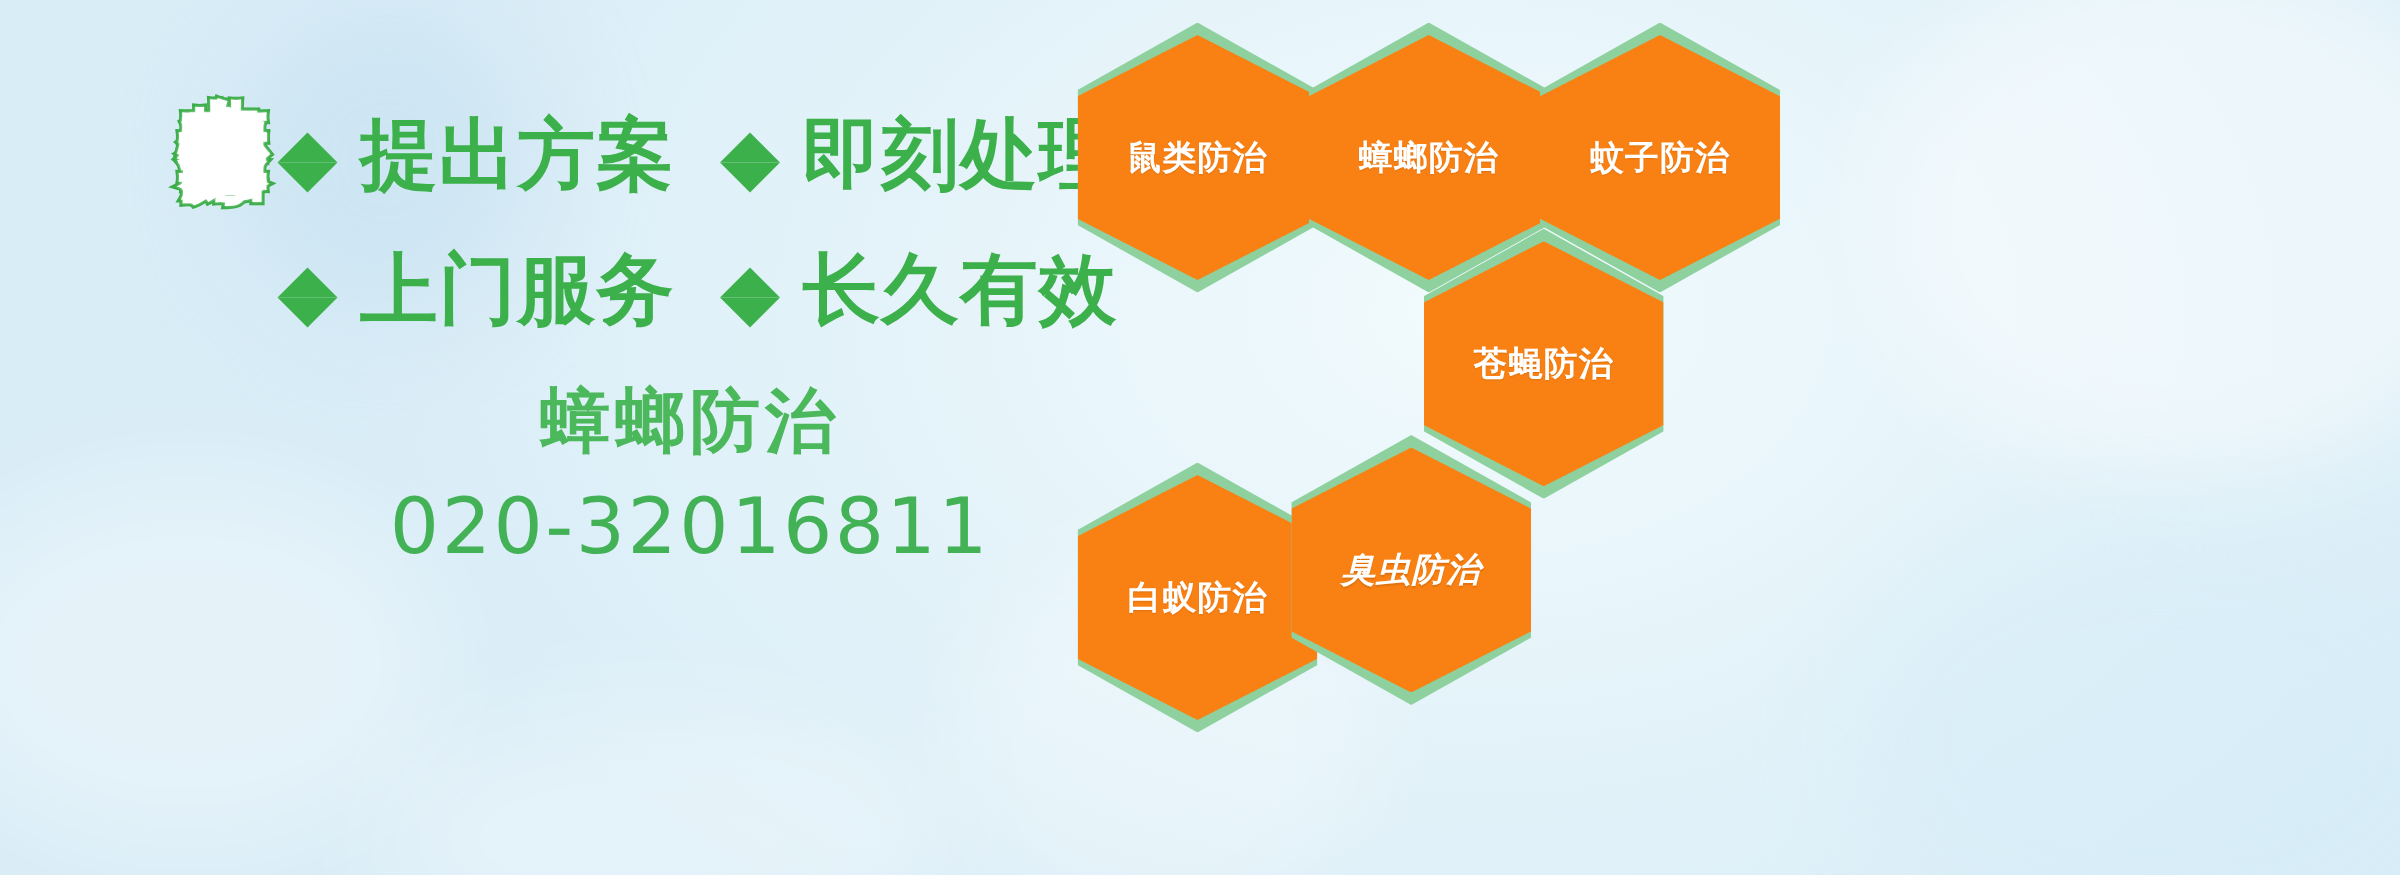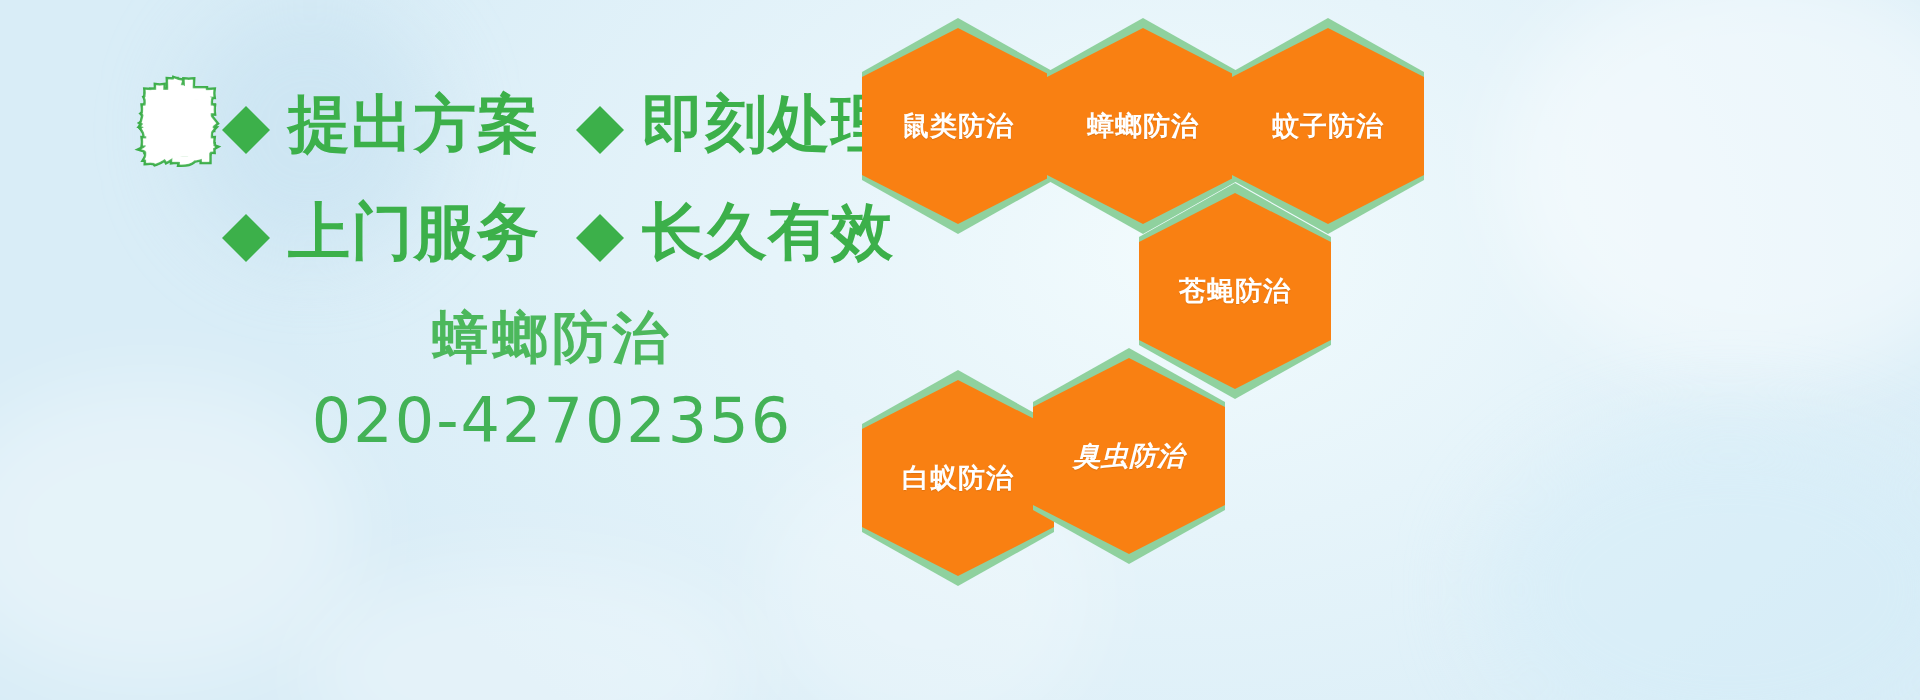--- a/index.html
+++ b/index.html
@@ -136,21 +136,21 @@
       </div>
       <div class="feature-item">
         <span class="diamond"></span>
         <span class="feature-label">长久有效</span>
       </div>
     </div>
   </div>
 
   <div id="contact-block">
     <div id="contact-heading">蟑螂防治</div>
-    <div class="phone">020-42702356</div>
+    <div class="phone">020-32016811</div>
   </div>
 
   <div id="honeycomb">
 
     <div class="hex" style="left:22px;  top:48px;">
       <div class="hex-inner">
         <span class="hex-label">鼠类防治</span>
       </div>
     </div>
     <div class="hex" style="left:207px; top:48px;">

